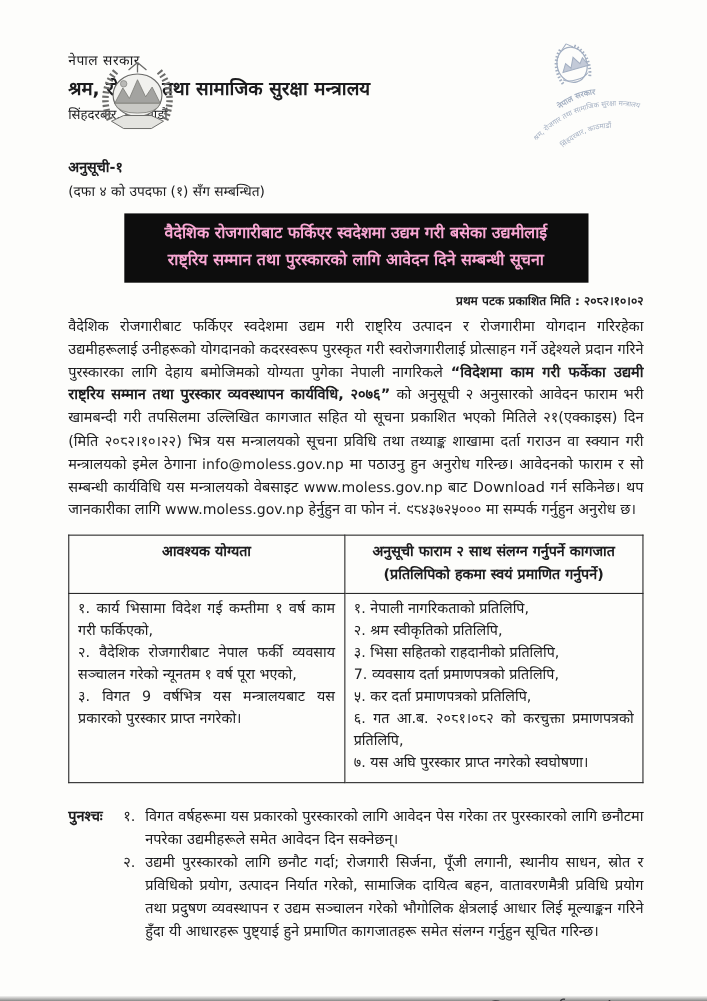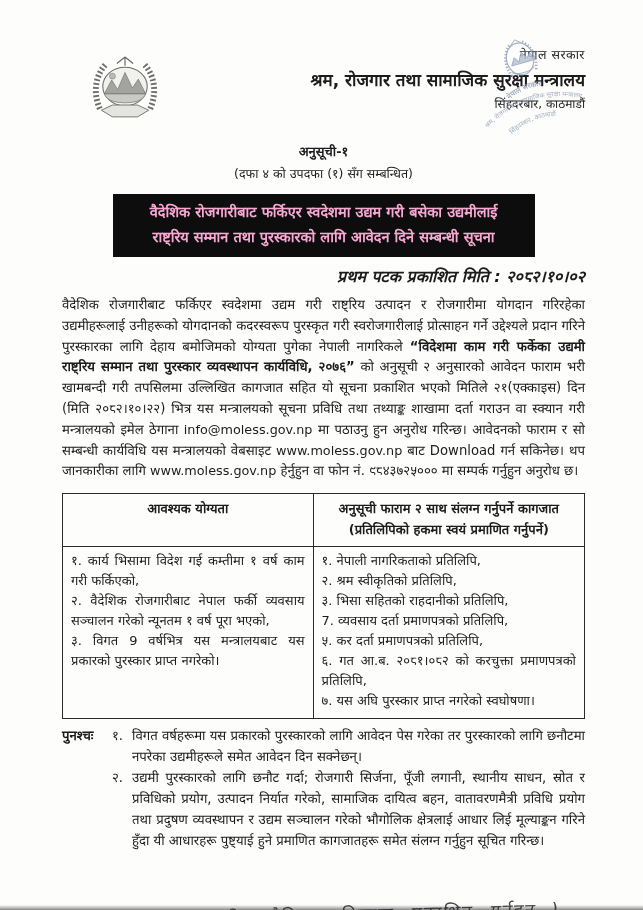--- a/index.html
+++ b/index.html
@@ -12,38 +12,38 @@
     color:#1c1c1e;
     box-sizing:border-box;
     padding:46px 58px 0 62px;
     overflow:hidden;
   }
   .page::after{
     content:"";position:absolute;left:0;right:0;bottom:0;height:5px;
     background:linear-gradient(to bottom,rgba(0,0,0,0),rgba(40,40,40,.55));
   }
   
-  .letterhead{text-align:right;position:relative;}
+  .letterhead{text-align:left;position:relative;}
   .gov-line{font-size:12.5px;letter-spacing:.5px;}
   .ministry-line{font-size:17px;font-weight:bold;margin-top:5px;}
   .addr-line{font-size:12px;margin-top:4px;}
   .emblem{position:absolute;left:26px;top:2px;}
   .stamp{position:absolute;right:-6px;top:-14px;opacity:.85;}
   
-  .annex{text-align:center;margin-top:30px;}
+  .annex{margin-top:30px;}
   .annex-title{font-size:13px;font-weight:600;}
   .annex-sub{font-size:12.5px;margin-top:5px;}
   
   .banner{
     width:404px;margin:13px auto 0 auto;background:#0d0d0d;color:#f9a8d4;
     text-align:center;font-weight:bold;font-size:14.5px;line-height:25px;
     padding:5px 8px 6px 8px;box-shadow:0 0 0 1px #0d0d0d;
   }
   
-  .published{text-align:right;font-size:16px;font-weight:600;margin-top:9px;font-style:italic;}
+  .published{text-align:right;font-size:11px;font-weight:600;margin-top:9px;}
   
   .body-text{
     margin:8px 0 0 0;font-size:13.2px;line-height:20.8px;
     text-align:justify;
   }
   .body-text .b{font-weight:bold;}
   .latin{font-size:12.8px;margin-top:12px;}
   
   table.req{
     width:100%;border-collapse:collapse;margin-top:11px;
@@ -52,21 +52,21 @@
   table.req th,table.req td{
     border:1.6px solid #2a2a2a;vertical-align:top;
   }
   table.req th{
     font-weight:bold;text-align:center;padding:4px 6px 6px 6px;line-height:21px;
   }
   table.req td{padding:4px 8px 7px 8px;text-align:justify;}
   .col-left{width:48%;}
   .cell-line{display:block;}
   
-  .postscript{display:flex;margin-top:6px;font-size:13.2px;line-height:21px;}
+  .postscript{display:flex;margin-top:20px;font-size:13.2px;line-height:21px;}
   .ps-label{font-weight:bold;width:50px;flex:none;}
   .ps-items{flex:1;}
   .ps-item{display:flex;}
   .ps-num{width:20px;flex:none;}
   .ps-text{flex:1;text-align:justify;}
   
   .handwritten{
     margin-top:52px;text-align:center;
     font-style:italic;font-size:18px;color:#2e2e38;
     transform:rotate(-1.6deg);letter-spacing:1.5px;word-spacing:10px;

